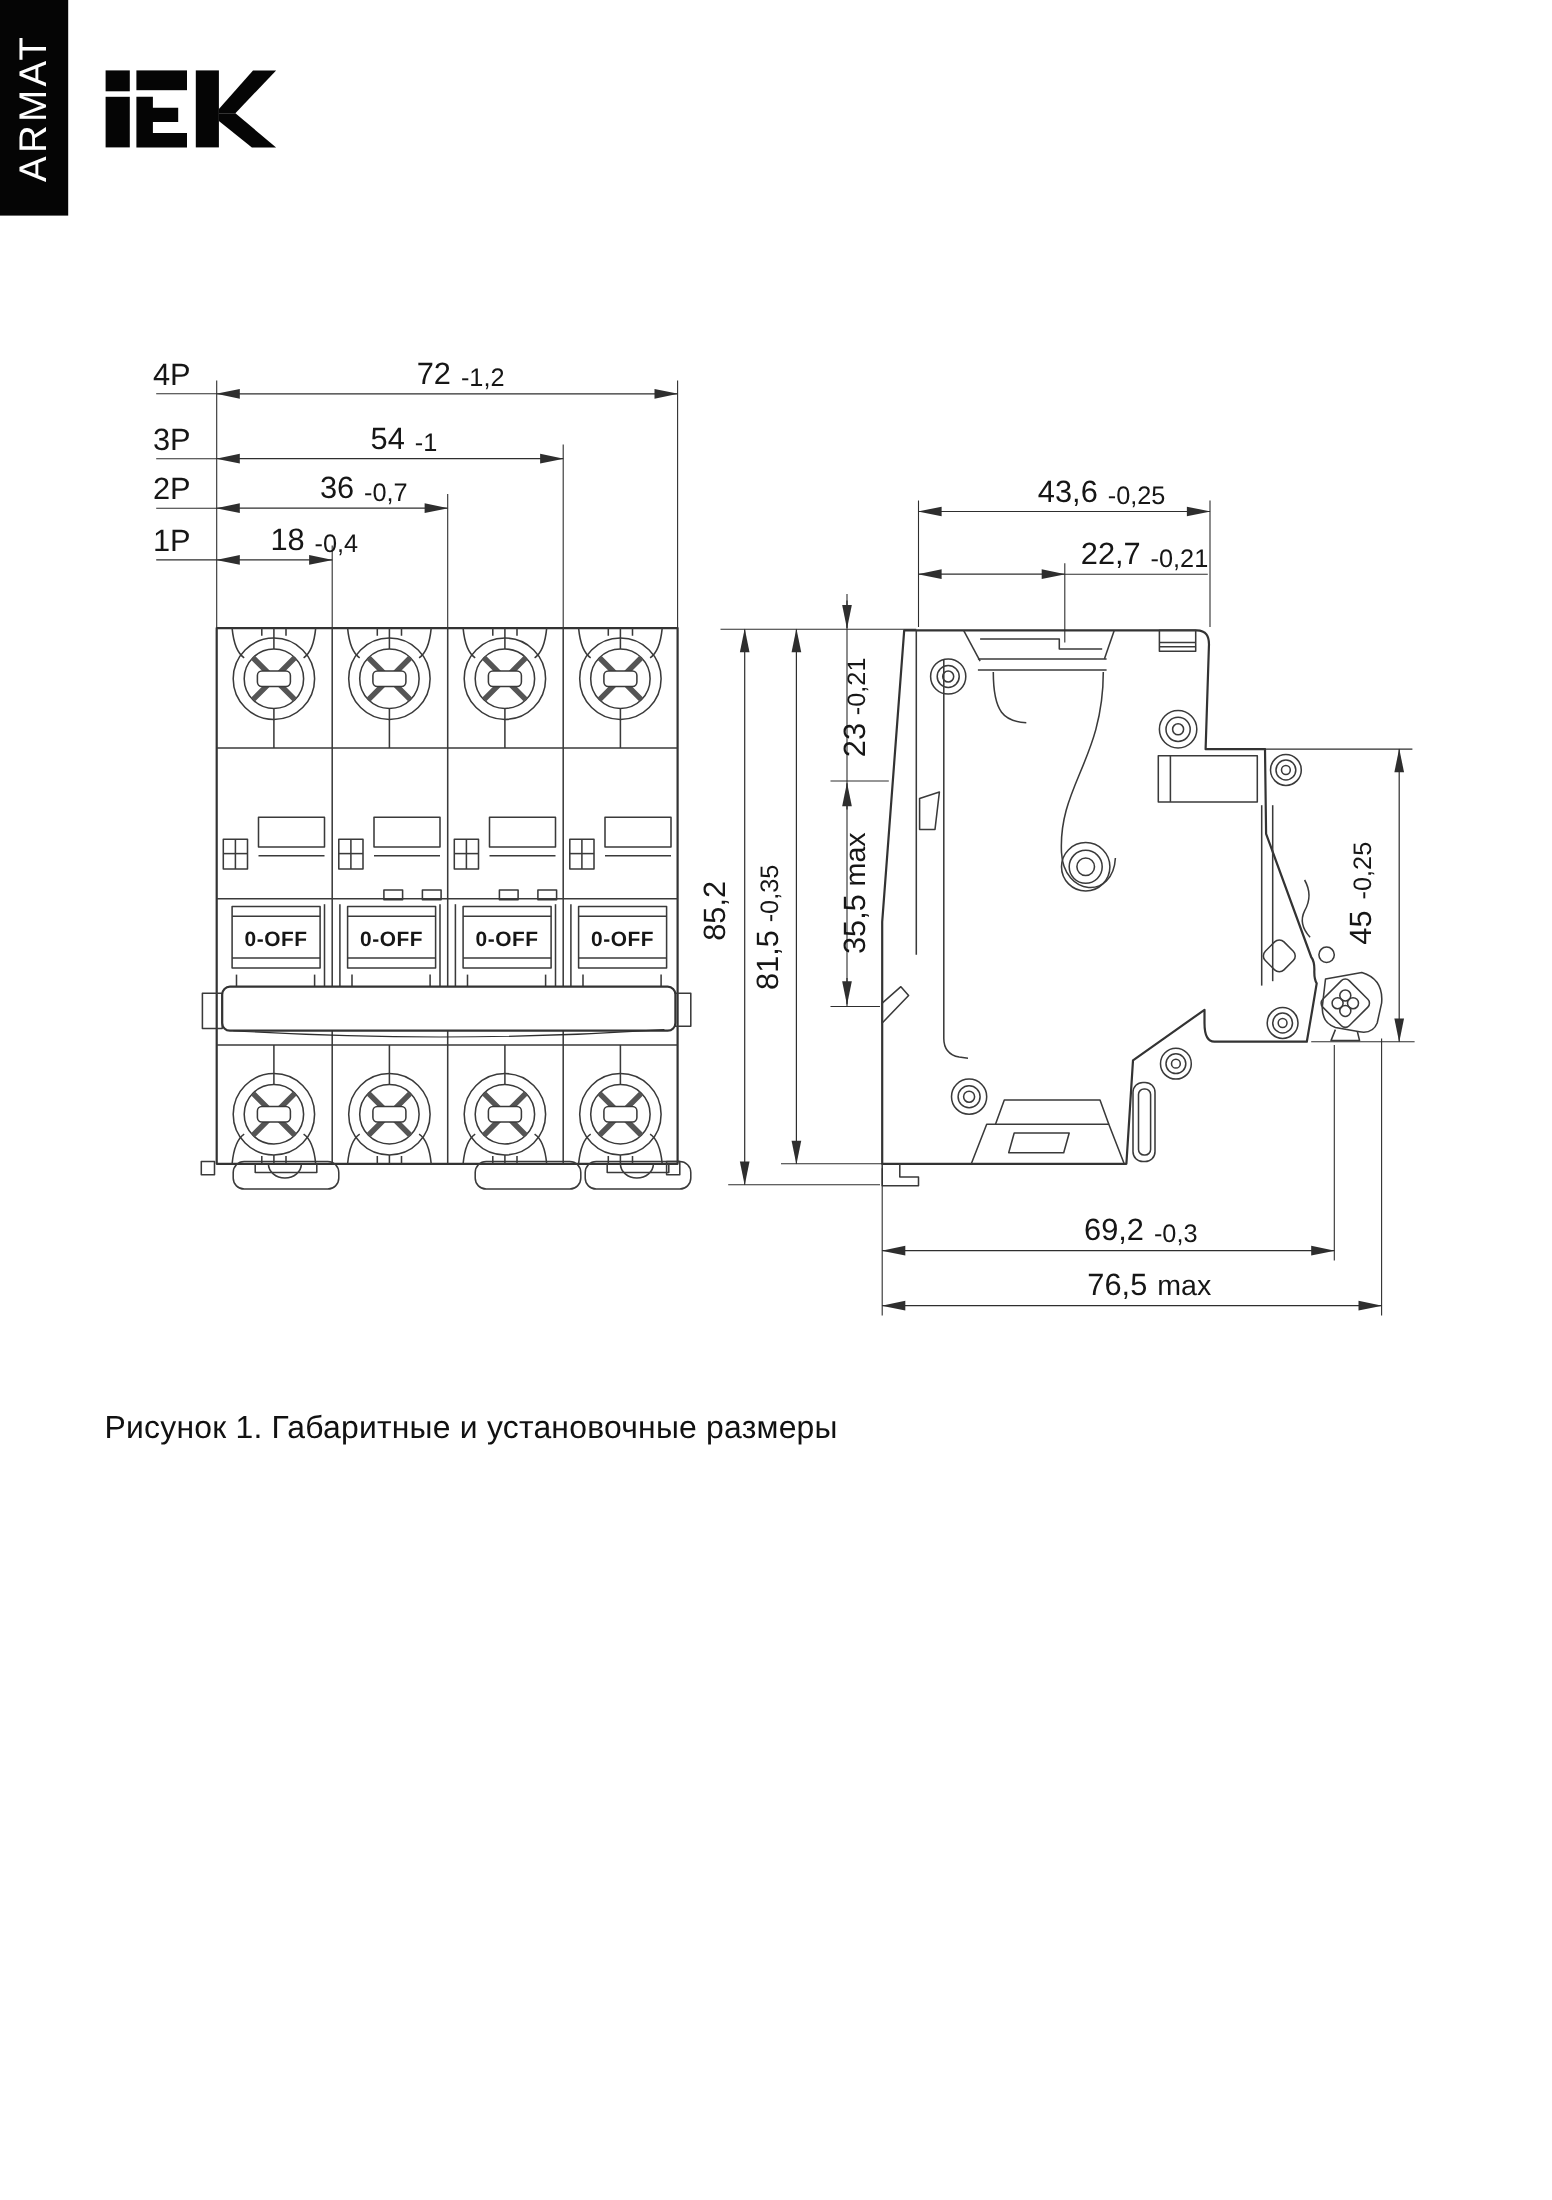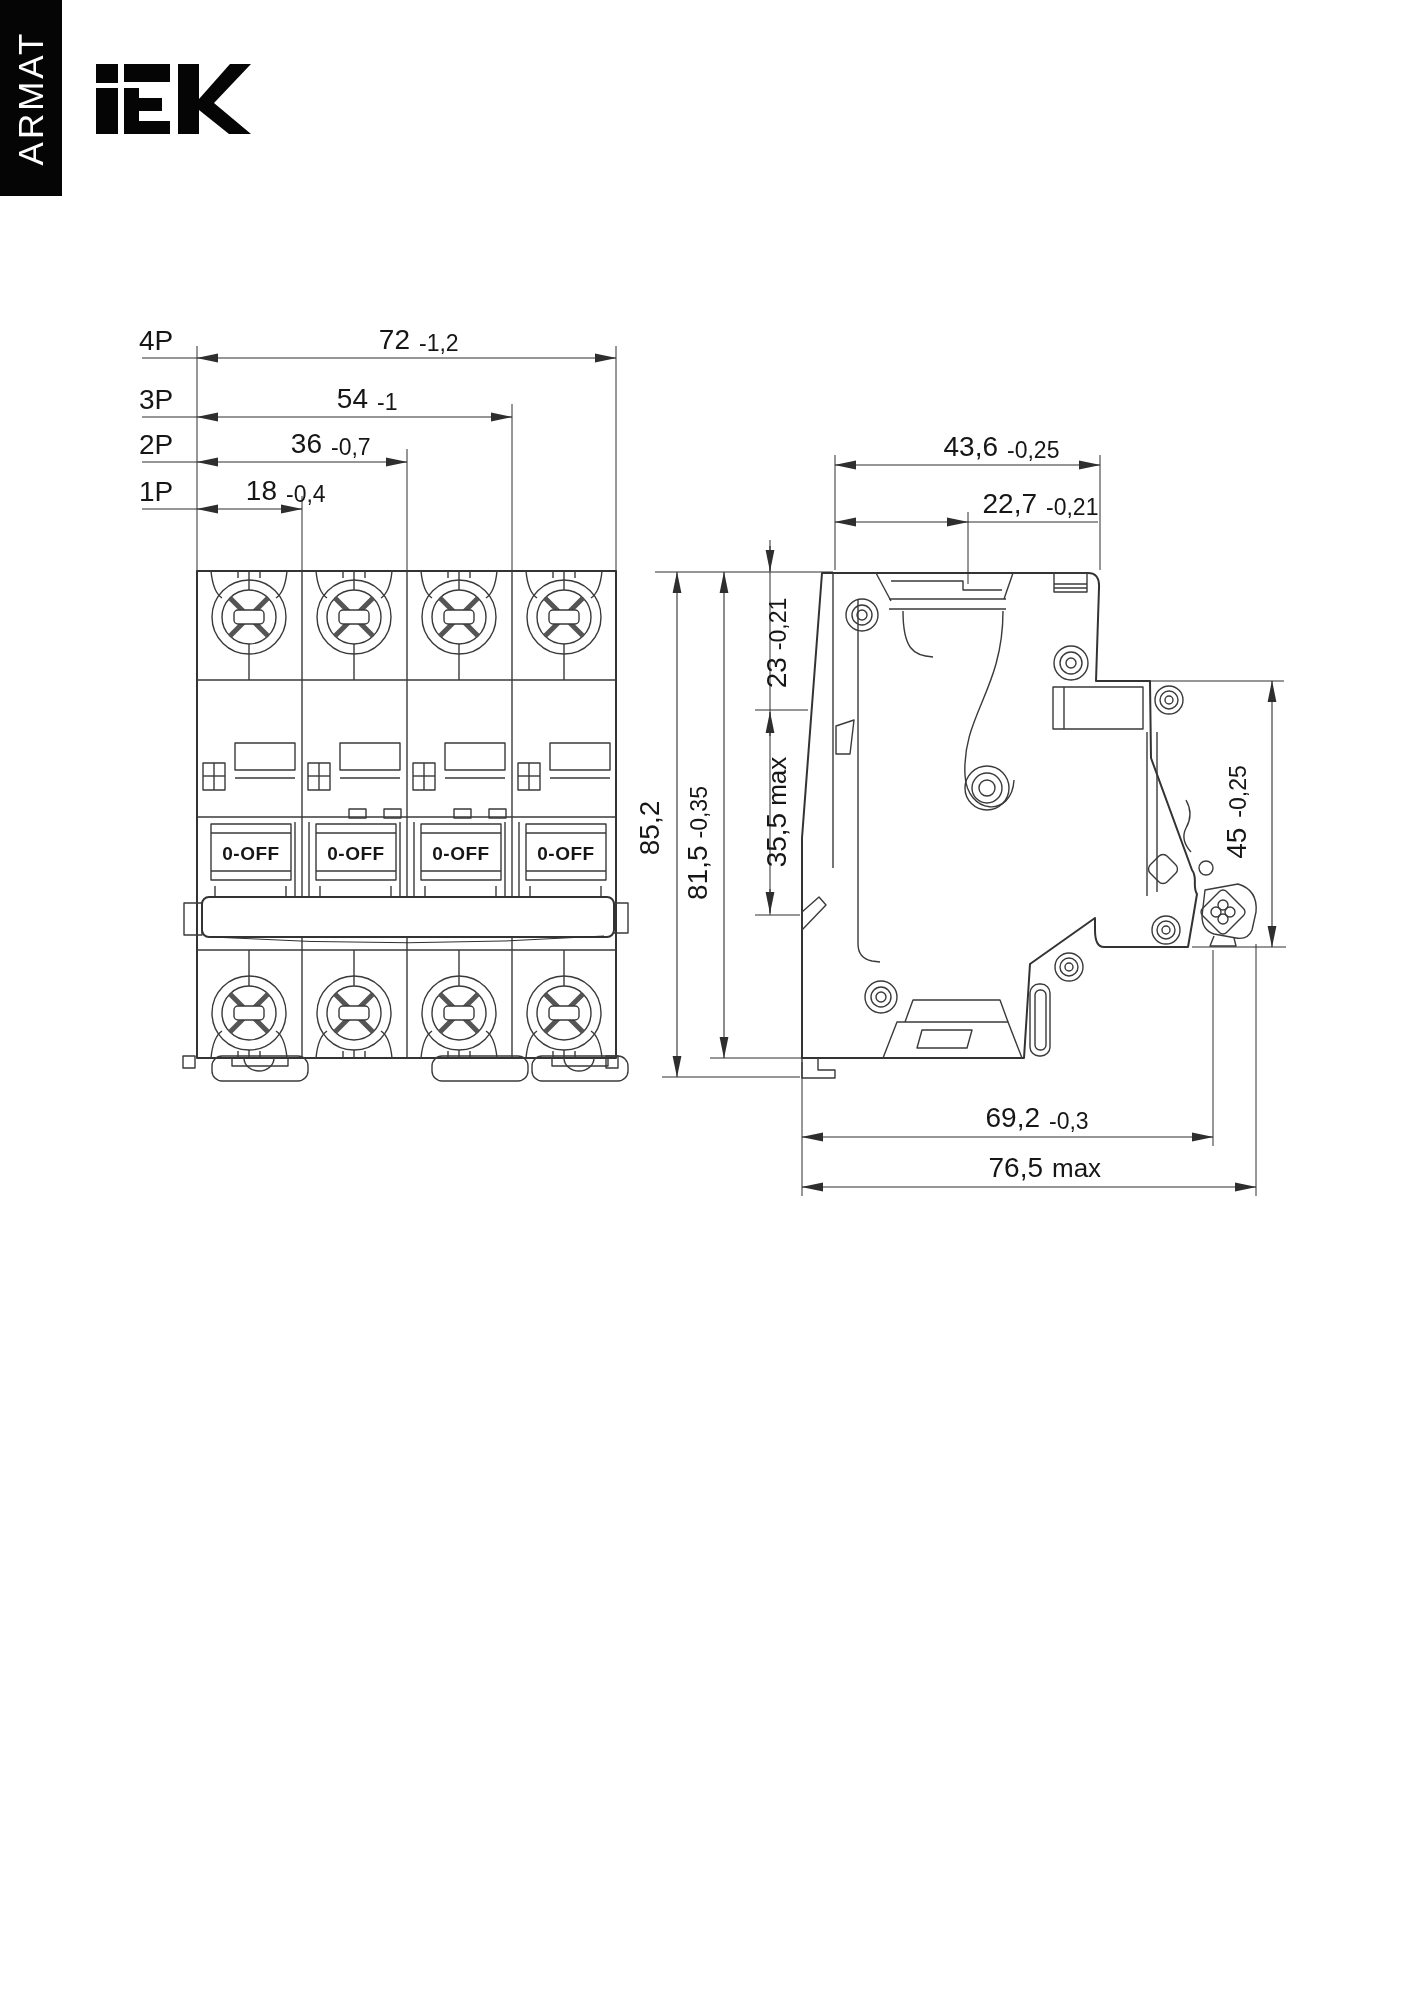--- a/index.html
+++ b/index.html
@@ -416,13 +416,14 @@
         <line class="ext" x1="1213" y1="950" x2="1213" y2="1146"></line>
         <line class="ext" x1="1256" y1="944" x2="1256" y2="1196"></line>
         <line class="dim" x1="802" y1="1137" x2="1213" y2="1137" marker-start="url(#arw)" marker-end="url(#arw)"></line>
         <line class="dim" x1="802" y1="1187" x2="1256" y2="1187" marker-start="url(#arw)" marker-end="url(#arw)"></line>
         <text><tspan class="val" text-anchor="end" x="1040" y="1127">69,2</tspan><tspan class="tol" x="1049" y="1129">-0,3</tspan></text>
         <text><tspan class="val" text-anchor="end" x="1043" y="1177">76,5</tspan><tspan class="maxu" x="1052" y="1177">max</tspan></text>
       </g>
     </g>
   </svg>
 
+  <div class="caption">Рисунок 1. Габаритные и установочные размеры</div>
 </div>
 
 </body></html>

